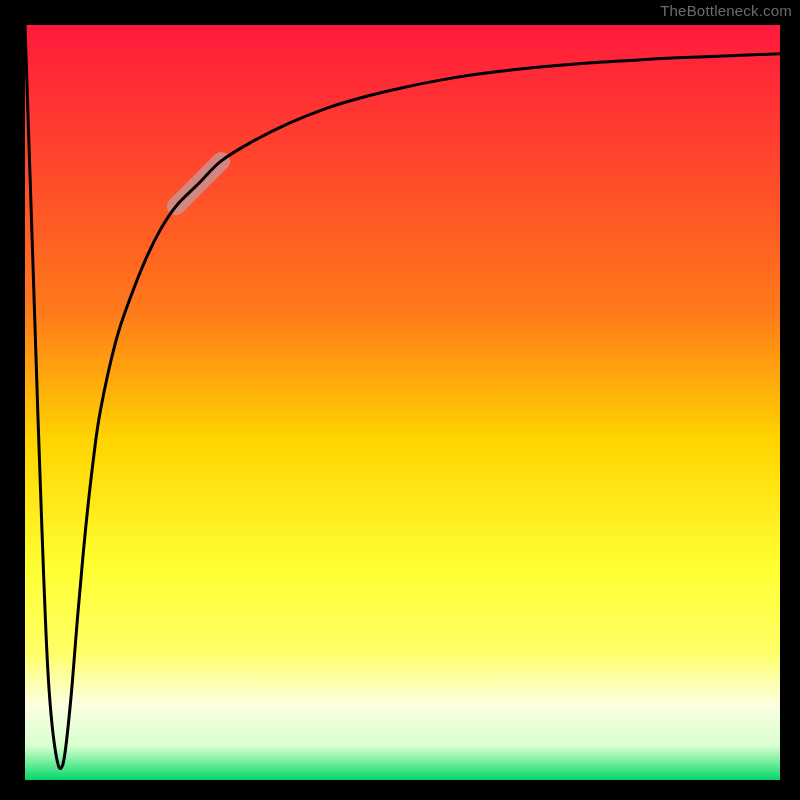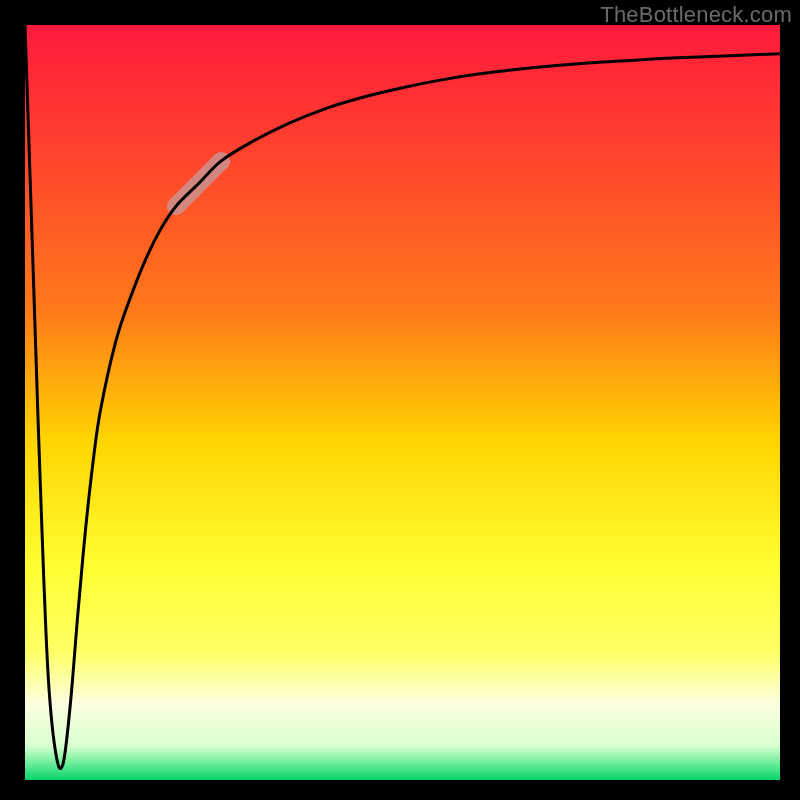--- a/index.html
+++ b/index.html
@@ -15,21 +15,21 @@
     position: relative;
     width: 800px;
     height: 800px;
     background: #000;
   }
   .watermark {
     position: absolute;
     top: 2px;
     right: 8px;
     color: #6b6b6b;
-    font-size: 22px;
+    font-size: 15px;
     font-weight: 400;
     letter-spacing: 0.2px;
     user-select: none;
   }
   .plot-wrap {
     position: absolute;
     left: 25px;
     top: 25px;
     width: 755px;
     height: 755px;

